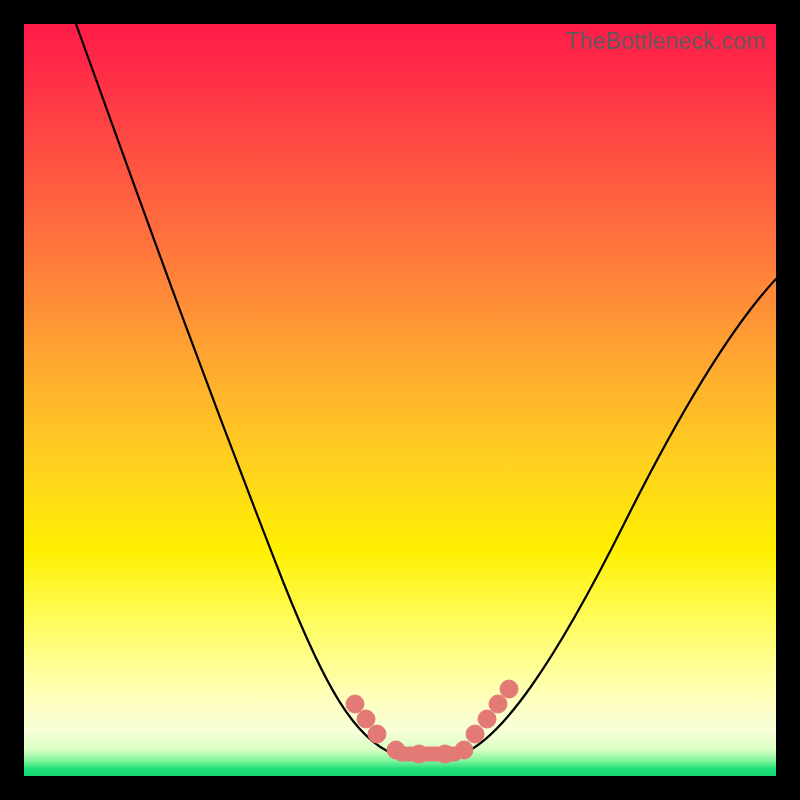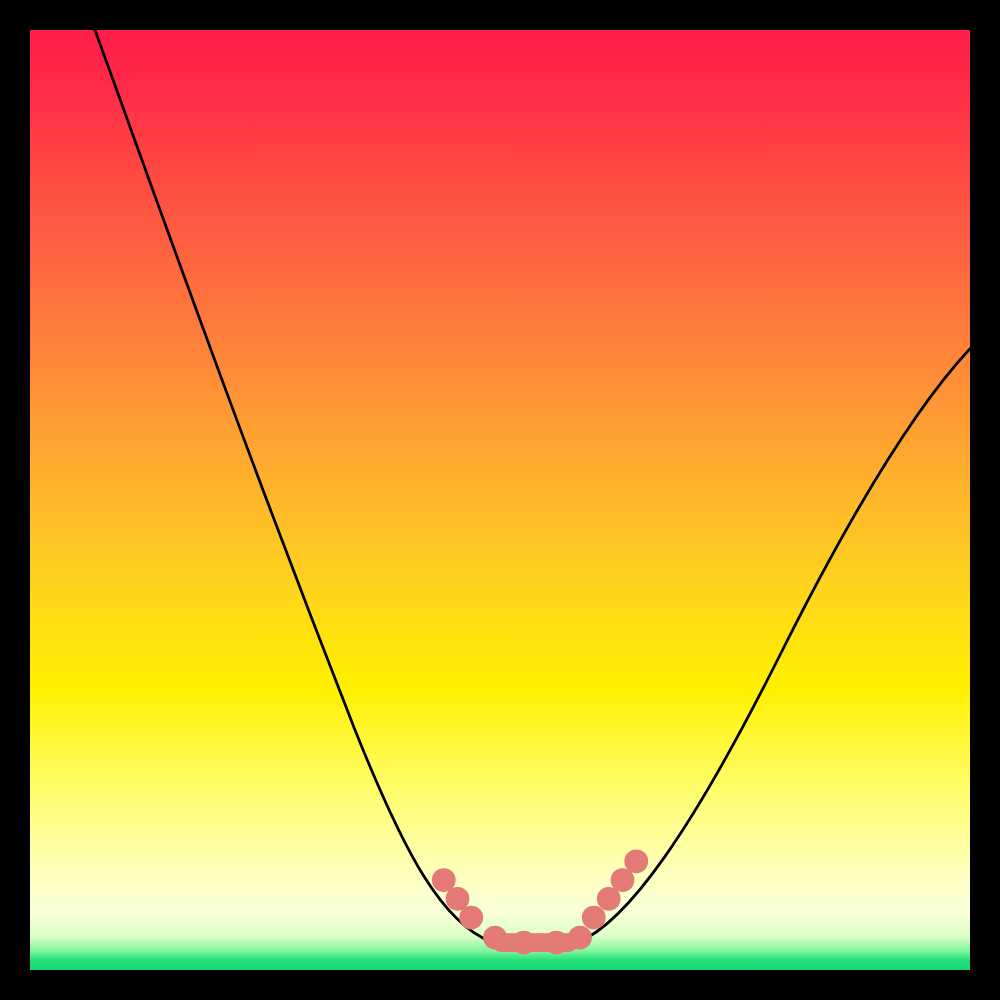--- a/index.html
+++ b/index.html
@@ -61,20 +61,21 @@
     width: 752px;
     height: 752px;
   }
 </style>
 </head>
 <body>
 
 <div class="frame">
   <div class="plot">
 
+    <div class="watermark">TheBottleneck.com</div>
 
     <svg class="curve" viewBox="0 0 752 752" preserveAspectRatio="none">
       <path fill="none" stroke="#000" stroke-width="2.2" stroke-linecap="round" d="M 52 0
                C 110 160, 170 330, 260 560
                C 300 660, 330 715, 370 730
                L 370 730
                C 375 732, 432 732, 438 730
                C 478 714, 530 640, 600 500
                C 660 380, 710 300, 752 255"></path>
       <g fill="#e47a75" stroke="#e47a75">

